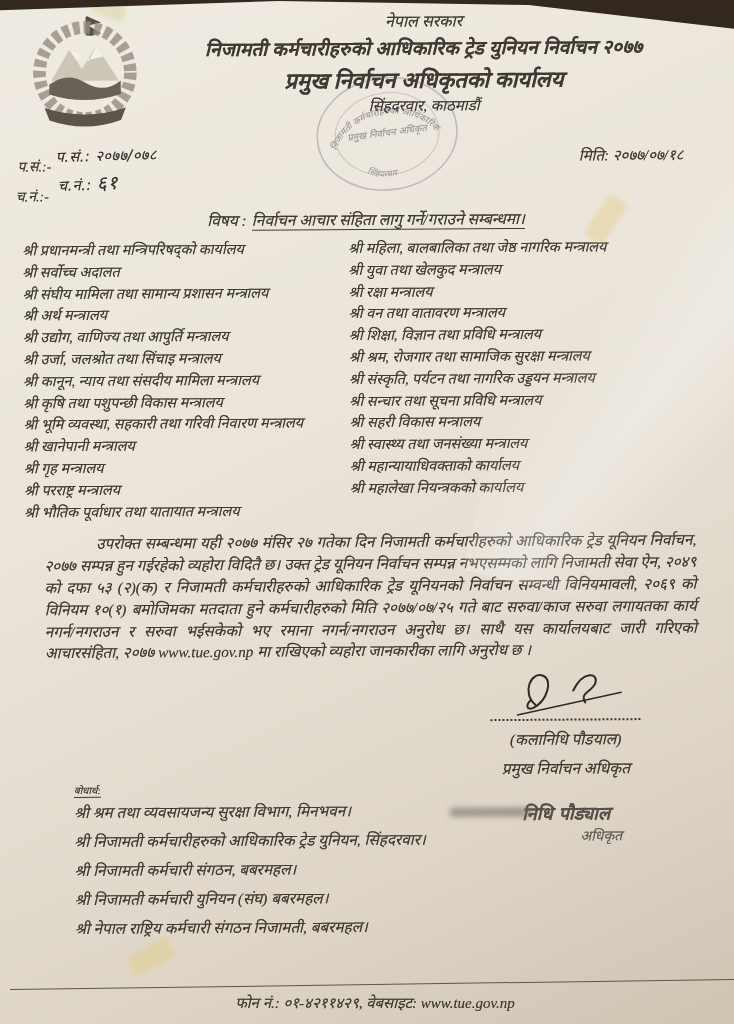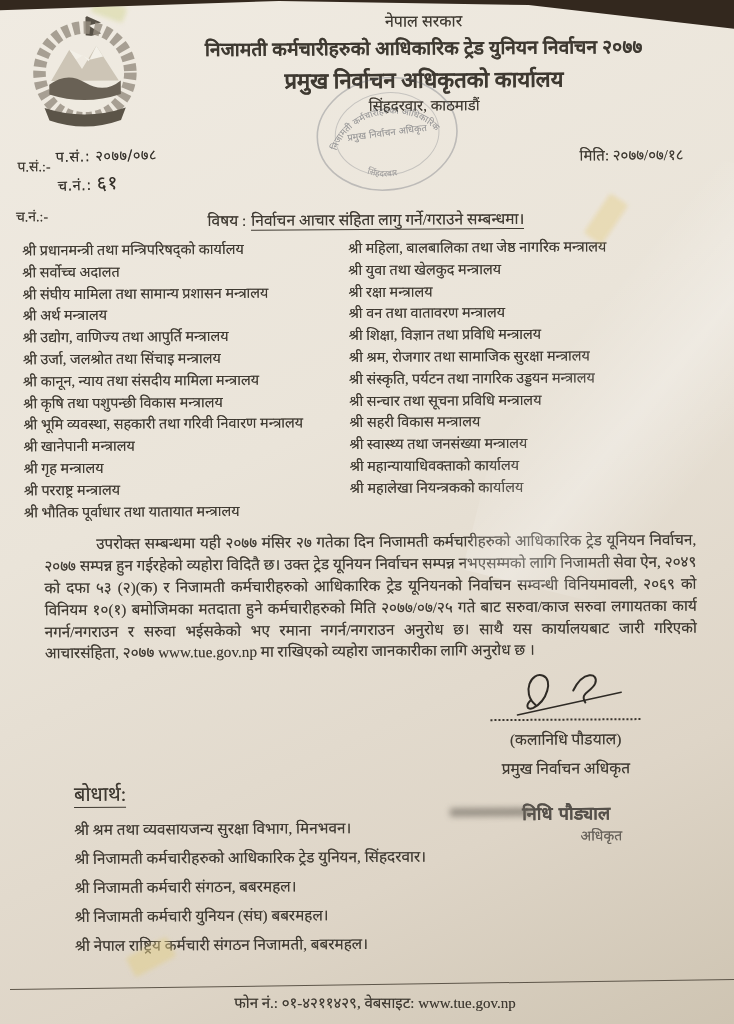--- a/index.html
+++ b/index.html
@@ -6,20 +6,21 @@
   body{
     width:734px;height:1024px;overflow:hidden;position:relative;
     background:#33281e;
     font-family:"Liberation Serif","DejaVu Serif",serif;
     color:#3e3931;
   }
   .paper{
     position:absolute;inset:0;
     clip-path:polygon(0 1.0%, 38% 0.1%, 72% 0.5%, 100% 2.8%, 100% 100%, 0 100%);
     background:linear-gradient(155deg,#f0ebe2 0%,#eae4d9 42%,#ded5c7 78%,#cec4b2 100%);
+    font-style:italic;
   }
   .sheen{position:absolute;right:-60px;top:150px;width:280px;height:460px;pointer-events:none;
     background:linear-gradient(115deg,rgba(255,255,255,0) 30%,rgba(255,255,255,.30) 52%,rgba(255,255,255,0) 72%);
     transform:rotate(14deg);}
   .glare{position:absolute;background:rgba(228,205,130,.42);filter:blur(2px);border-radius:3px;pointer-events:none;}
   .glare1{left:595px;top:195px;width:22px;height:48px;transform:rotate(34deg);}
   .glare2{left:128px;top:946px;width:46px;height:22px;transform:rotate(-28deg);background:rgba(225,205,135,.5);}
   .glare3{left:92px;top:2px;width:34px;height:16px;transform:rotate(20deg);background:rgba(200,205,120,.35);}
   .content{position:relative;height:100%;padding:8px 22px 0 24px;box-sizing:border-box;transform:rotate(-0.4deg);}
   .ink{color:#3e3931;text-shadow:0 0 .5px rgba(62,57,49,.55);}
@@ -32,21 +33,21 @@
   .org{font-size:19px;font-weight:bold;margin-top:3px;letter-spacing:.2px;}
   .office{font-size:22px;font-weight:bold;margin-top:3px;}
   .addr{font-size:15px;margin-top:1px;}
   .stamp{position:absolute;left:288px;top:62px;opacity:.55;transform:rotate(-7deg);pointer-events:none;}
 
   
   .refrow{position:relative;height:60px;margin-top:2px;font-size:14px;}
   .hand{font-family:"DejaVu Sans",sans-serif;color:#34302a;letter-spacing:.5px;}
   .ref-p1{position:absolute;left:-4px;top:16px;}
   .ref-h1{position:absolute;left:34px;top:5px;transform:rotate(-1deg);font-size:14.5px;}
-  .ref-p2{position:absolute;left:-6px;top:46px;margin-top:20px;}
+  .ref-p2{position:absolute;left:-6px;top:46px;}
   .ref-h2{position:absolute;left:36px;top:30px;transform:rotate(-1.5deg);font-size:14.5px;}
   .ch-num{font-size:19px;letter-spacing:1px;}
   .date{position:absolute;right:26px;top:8px;font-size:15px;}
 
   
   .subject{text-align:center;margin:10px 0 8px;font-size:15.5px;}
   .subject .stext{border-bottom:1.6px solid #3e3931;padding-bottom:1px;margin-left:5px;}
 
   
   .recipients{display:flex;margin-top:8px;}
@@ -63,21 +64,21 @@
   .sig{position:absolute;right:22px;top:-2px;width:252px;text-align:center;}
   .squiggle{margin-bottom:-6px;}
   .dotline{width:150px;margin:0 auto;border-top:2.6px dotted #3a352e;}
   .sig-name{font-size:15.5px;margin-top:7px;}
   .sig-title{font-size:15.5px;margin-top:7px;}
   .stamp-block{position:relative;margin-top:22px;color:#55504a;}
   .stamp-name{font-weight:bold;font-size:18px;font-family:"DejaVu Sans",sans-serif;}
   .smudge{position:absolute;left:10px;top:7px;width:82px;height:8px;background:#6d675e;filter:blur(3px);opacity:.65;}
   .stamp-title{font-size:14px;margin-top:1px;padding-left:70px;color:#66615a;font-family:"DejaVu Sans",sans-serif;}
   .cc{position:absolute;left:48px;top:112px;}
-  .cc-head{display:inline-block;font-size:20px;border-bottom:1.6px solid #3e3931;margin-bottom:7px;}
+  .cc-head{display:inline-block;font-size:10px;border-bottom:1.6px solid #3e3931;}
   .cc ul{list-style:none;margin:0;padding:0;}
   .cc li{font-size:15.3px;line-height:29px;white-space:nowrap;}
 
   
   .footer{position:absolute;left:16px;right:0;bottom:0;height:48px;}
   .footline{position:absolute;left:-6px;right:-6px;top:8px;border-top:1.5px solid #5d5549;transform:rotate(-0.8deg);}
   .foot-text{position:absolute;width:100%;text-align:center;top:16px;font-size:15px;}
 </style>
 </head>
 <body>

